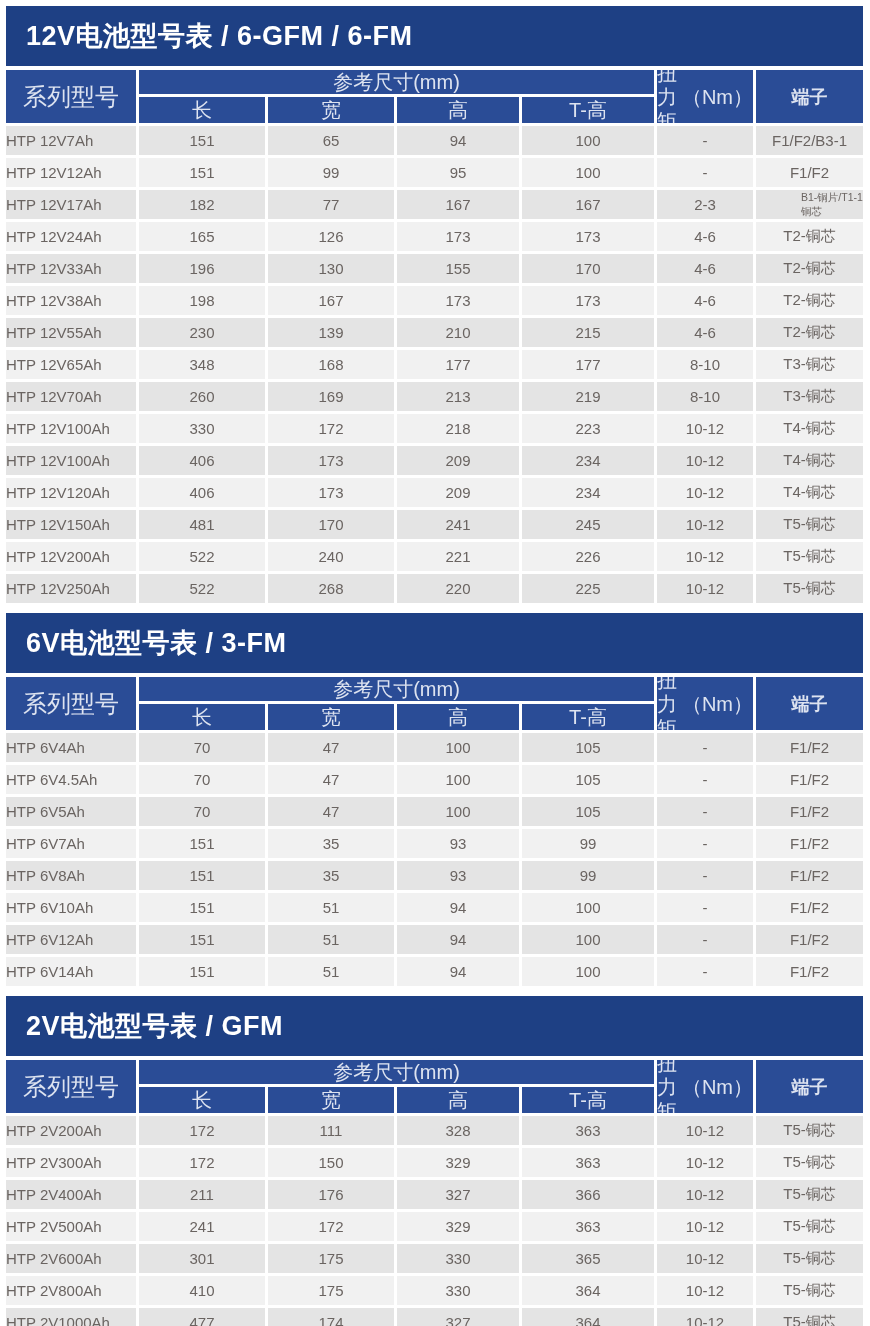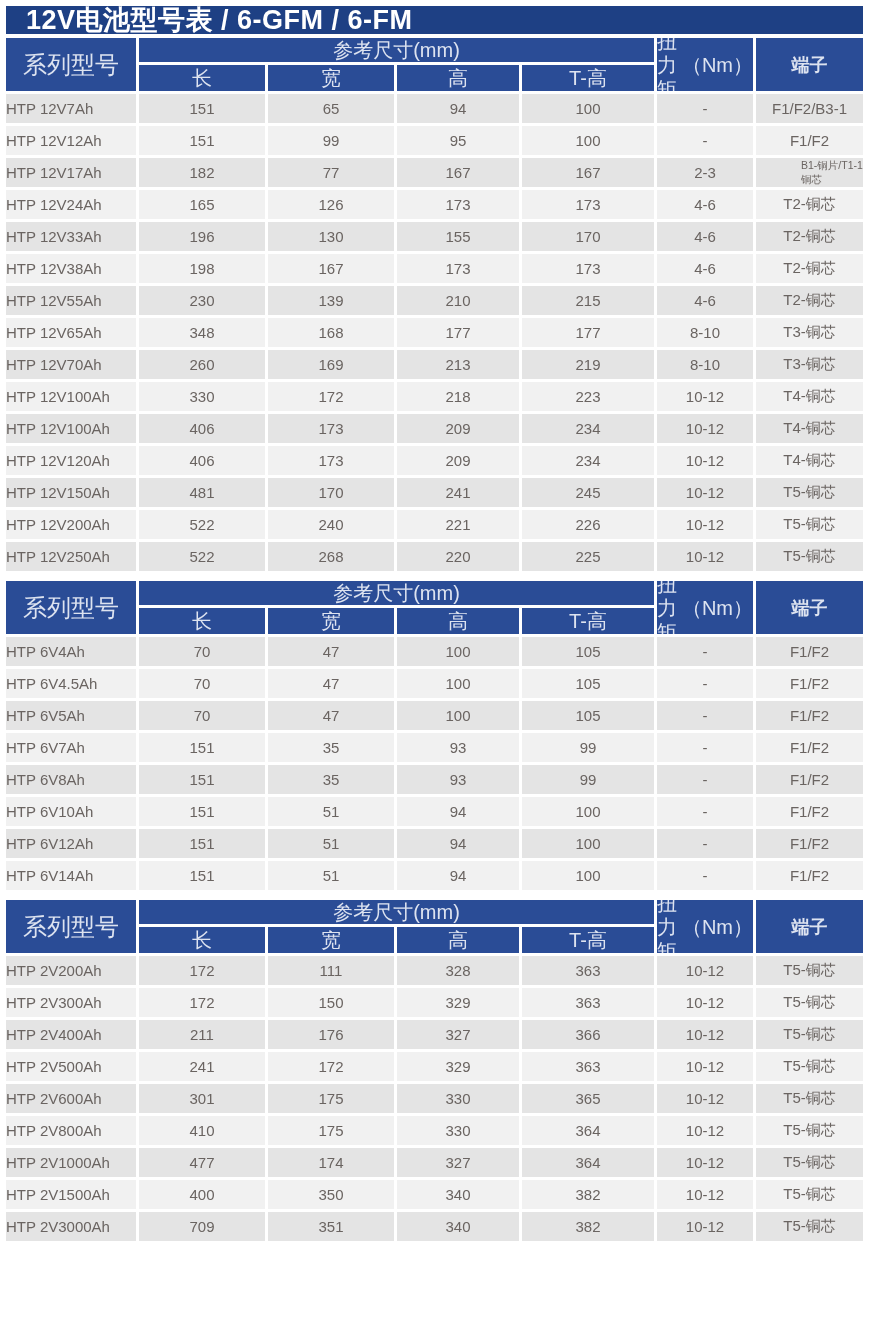--- a/index.html
+++ b/index.html
@@ -13,21 +13,21 @@
   * { margin: 0; padding: 0; box-sizing: border-box; }
   body {
     width: 870px;
     min-height: 1326px;
     background: #ffffff;
     font-family: "Liberation Sans", "DejaVu Sans", sans-serif;
   }
   .page { padding: 6px 7px 6px 6px; }
   .spec-table { margin-bottom: 10px; }
   .title-bar {
-    height: 28px;
+    height: 60px;
     background: var(--title-blue);
     color: #ffffff;
     display: flex;
     align-items: center;
     padding-left: 20px;
     margin-bottom: 4px;
   }
   .title-text {
     font-size: 27px;
     font-weight: bold;
@@ -188,20 +188,23 @@
         <div class="cell data-cell row-odd">522</div>
         <div class="cell data-cell row-odd">268</div>
         <div class="cell data-cell row-odd">220</div>
         <div class="cell data-cell row-odd">225</div>
         <div class="cell data-cell row-odd">10-12</div>
         <div class="cell data-cell row-odd">T5-铜芯</div>
       </div>
   </section>
 
   <section class="spec-table">
+    <div class="title-bar">
+      <span class="title-text">6V电池型号表 / 3-FM</span>
+    </div>
     <div class="grid" style="grid-template-rows: 24px 26px repeat(8, 29px);">
         <div class="cell hdr model-hdr">系列型号</div>
         <div class="cell hdr dims-group-hdr">参考尺寸(mm)</div>
         <div class="cell hdr torque-hdr">
           <span>扭力矩</span>
           <span>（Nm）</span>
         </div>
         <div class="cell hdr terminal-hdr">端子</div>
         <div class="cell hdr sub-hdr" style="grid-column: 2;">长</div>
         <div class="cell hdr sub-hdr" style="grid-column: 3;">宽</div>
@@ -260,20 +263,23 @@
         <div class="cell data-cell row-even">151</div>
         <div class="cell data-cell row-even">51</div>
         <div class="cell data-cell row-even">94</div>
         <div class="cell data-cell row-even">100</div>
         <div class="cell data-cell row-even">-</div>
         <div class="cell data-cell row-even">F1/F2</div>
       </div>
   </section>
 
   <section class="spec-table">
+    <div class="title-bar">
+      <span class="title-text">2V电池型号表 / GFM</span>
+    </div>
     <div class="grid" style="grid-template-rows: 24px 26px repeat(9, 29px);">
         <div class="cell hdr model-hdr">系列型号</div>
         <div class="cell hdr dims-group-hdr">参考尺寸(mm)</div>
         <div class="cell hdr torque-hdr">
           <span>扭力矩</span>
           <span>（Nm）</span>
         </div>
         <div class="cell hdr terminal-hdr">端子</div>
         <div class="cell hdr sub-hdr" style="grid-column: 2;">长</div>
         <div class="cell hdr sub-hdr" style="grid-column: 3;">宽</div>

